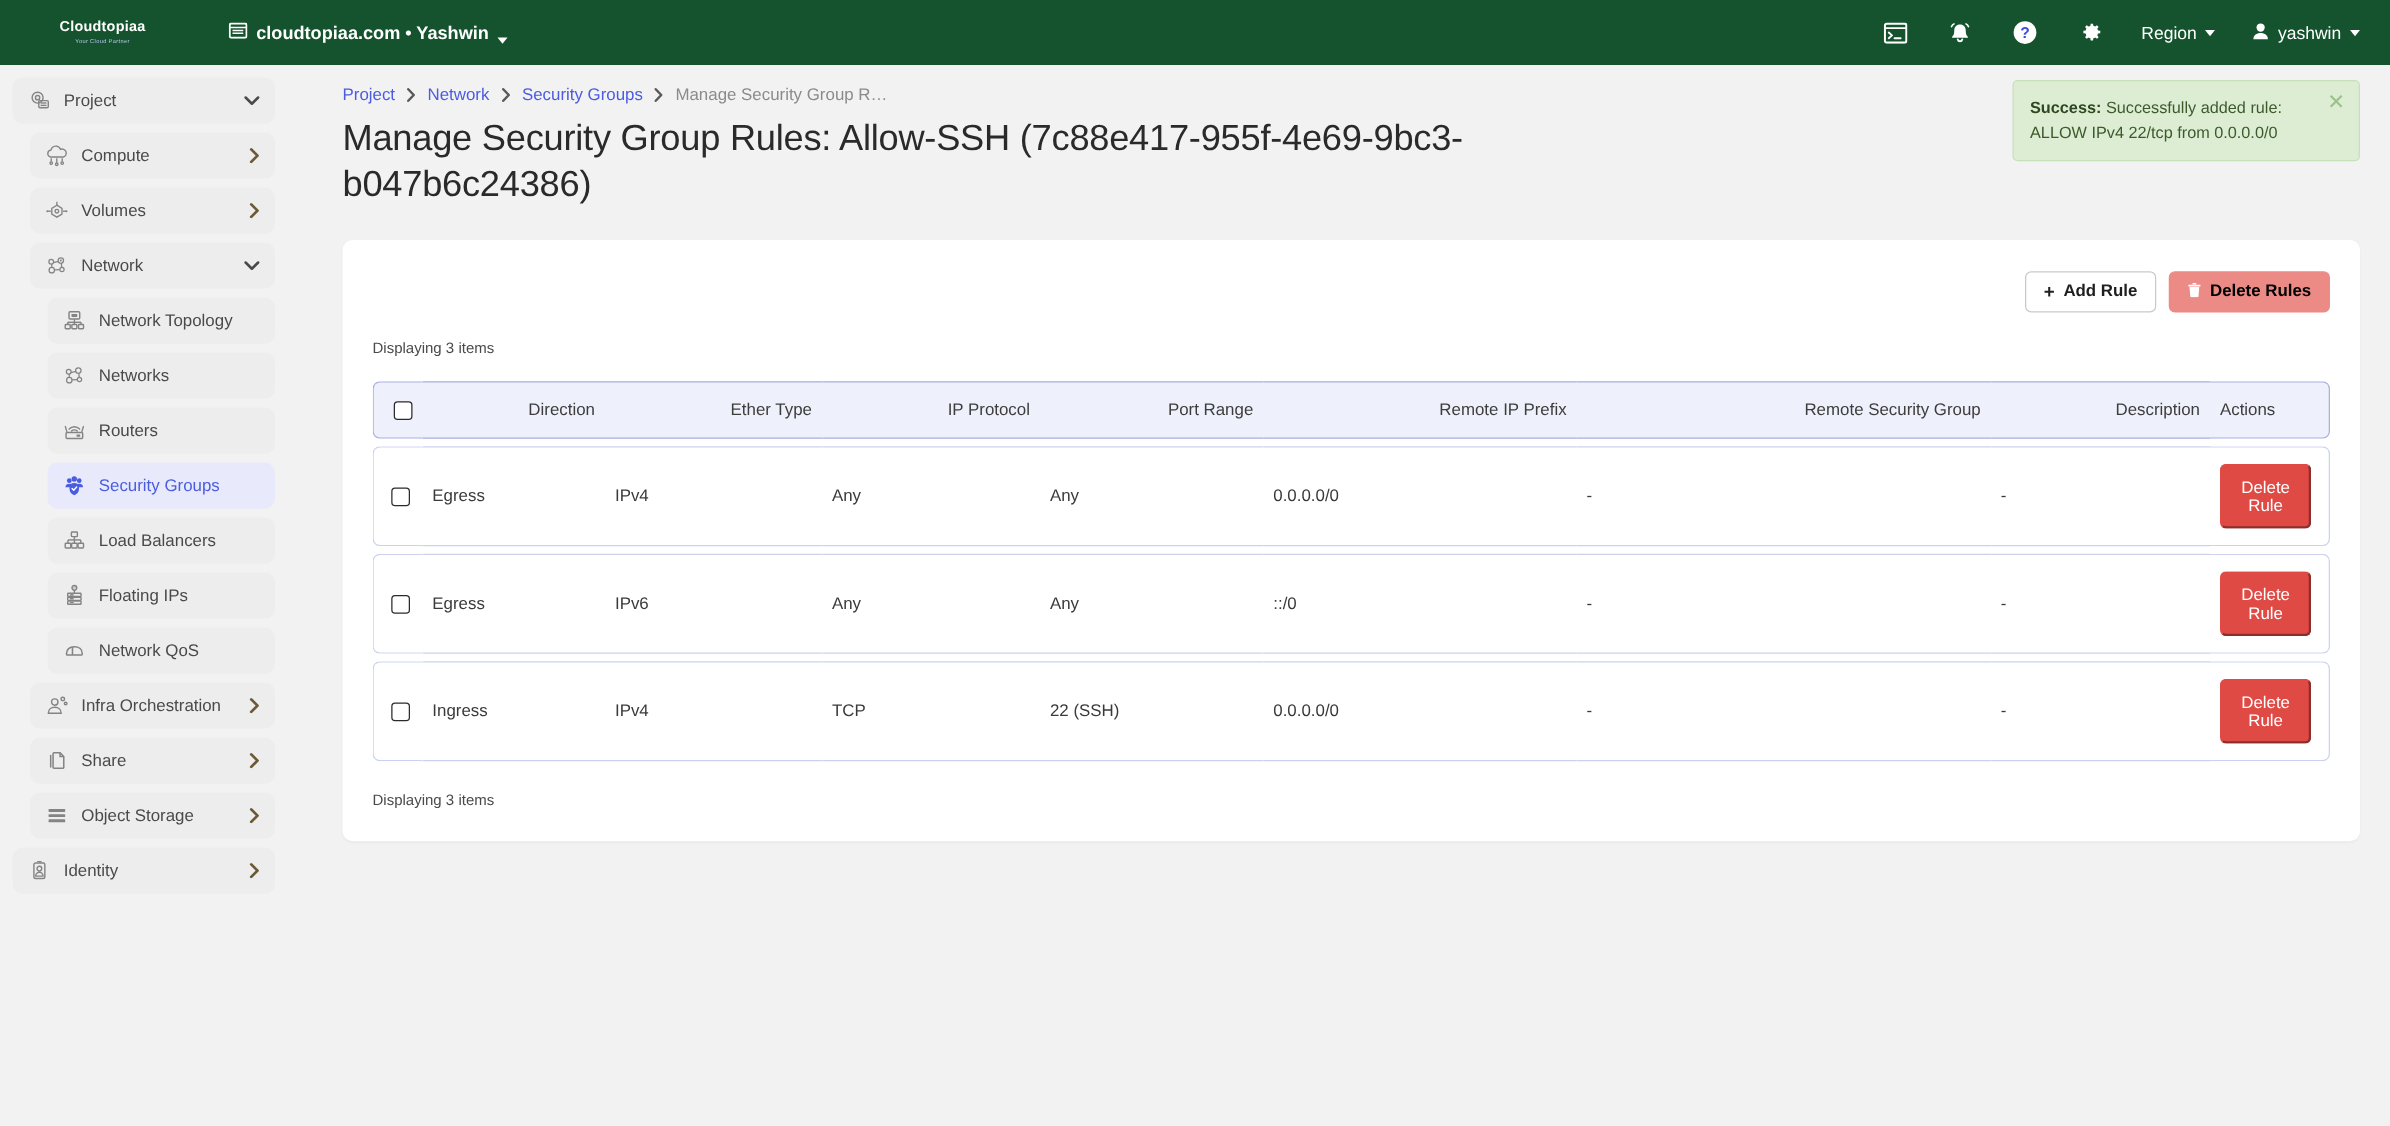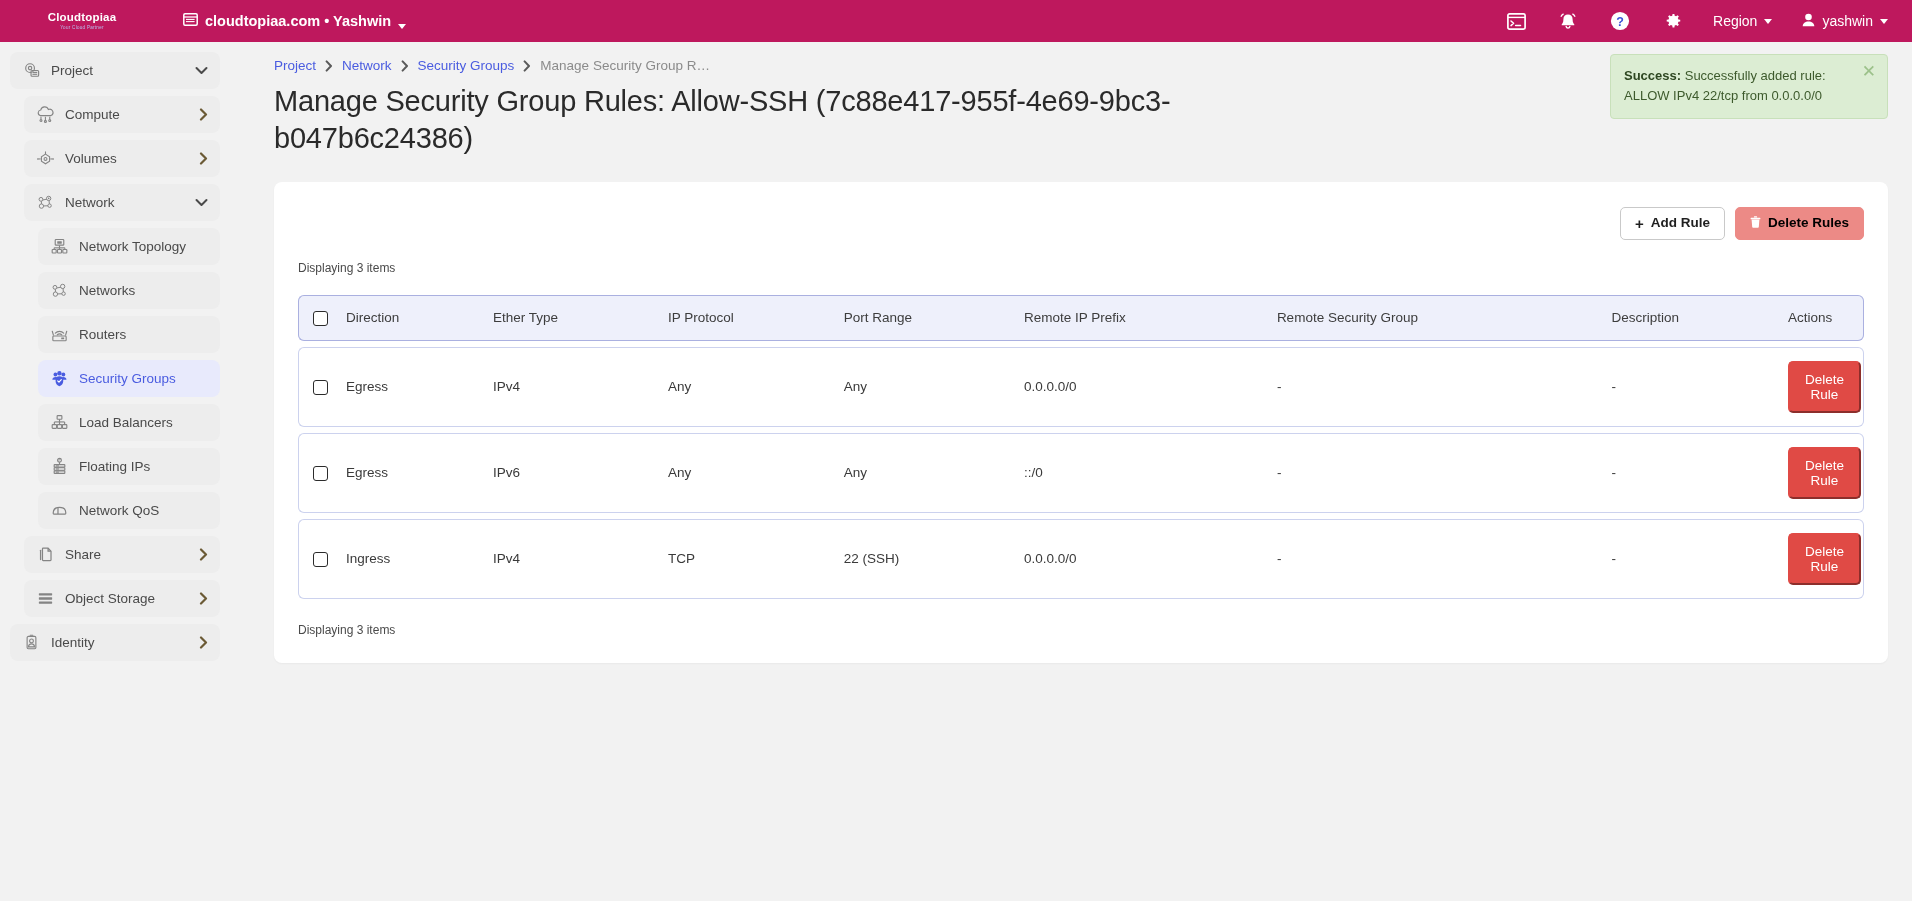--- a/index.html
+++ b/index.html
@@ -7,22 +7,22 @@
   html, body {
     width: 1912px;
     height: 901px;
     background: #f2f2f2;
     font-family: "Liberation Sans", sans-serif;
     overflow: hidden;
   }
 
   
   .topbar {
-    height: 42px;
-    background: #be185d;
+    height: 52px;
+    background: #14532d;
     display: flex;
     align-items: center;
     position: relative;
     color: #fff;
   }
   .brand {
     width: 150px;
     display: flex;
     flex-direction: column;
     align-items: center;
@@ -228,21 +228,21 @@
     padding: 21px 0 14px 0;
   }
   .count-text.bottom { padding: 18px 0 0 0; }
 
   
   .rules-table { width: 100%; border-collapse: separate; border-spacing: 0 6px; }
   .rules-table thead tr {
     background: #eef0fb;
   }
   .rules-table th {
-    text-align: left;
+    text-align: right;
     font-size: 13.5px;
     font-weight: normal;
     color: #3d3d3d;
     padding: 14px 8px;
     background: #eef0fb;
     border-top: 1px solid #aab0e0;
     border-bottom: 1px solid #aab0e0;
   }
   .rules-table th:first-child {
     border-left: 1px solid #aab0e0;
@@ -266,21 +266,21 @@
   }
   .rules-table td:first-child {
     border-left: 1px solid #ccd2ee;
     border-radius: 6px 0 0 6px;
     padding-left: 14px;
   }
   .rules-table td:last-child {
     border-right: 1px solid #ccd2ee;
     border-radius: 0 6px 6px 0;
     text-align: right;
-    padding-right: 2px;
+    padding-right: 14px;
   }
   .cb {
     width: 15px; height: 15px;
     border: 1.6px solid #2b2b2b;
     border-radius: 3px;
     background: #fff;
     display: inline-block;
     cursor: pointer;
     vertical-align: middle;
   }
@@ -558,20 +558,36 @@
         <span class="nav-label">Floating IPs</span>
       </div>
       <div class="nav-item lvl2">
         <span class="ico">
           <svg width="19" height="19" viewBox="0 0 20 20" fill="none" stroke="#6e6e6e" stroke-width="1.3">
         <path d="M3.4 12.4c0-3.2 2.4-5.7 6.6-5.7s6.6 2.5 6.6 5.7v.6a.7.7 0 0 1-.7.7H4.1a.7.7 0 0 1-.7-.7z"></path>
         <line x1="8.4" y1="6.9" x2="8.4" y2="13.6"></line>
           </svg>
         </span>
         <span class="nav-label">Network QoS</span>
+      </div>
+      <div class="nav-item lvl1">
+        <span class="ico">
+          <svg width="19" height="19" viewBox="0 0 20 20" fill="none" stroke="#6e6e6e" stroke-width="1.2">
+        <circle cx="8.2" cy="7" r="2.7"></circle>
+            <path d="M2.8 16.4c0-3.2 2.4-5 5.4-5s5.4 1.8 5.4 5z"></path>
+        <circle cx="15" cy="4.4" r="1.5"></circle>
+            <circle cx="17.4" cy="8.2" r="1.1"></circle>
+          </svg>
+        </span>
+        <span class="nav-label">Infra Orchestration</span>
+        <span class="chev">
+          <svg width="9" height="13" viewBox="0 0 9 13" fill="none" stroke="#6b5a35" stroke-width="2.2" stroke-linecap="round" stroke-linejoin="round">
+            <path d="M2 1.5 L7 6.5 L2 11.5"></path>
+          </svg>
+        </span>
       </div>
       <div class="nav-item lvl1">
         <span class="ico">
           <svg width="19" height="19" viewBox="0 0 20 20" fill="none" stroke="#6e6e6e" stroke-width="1.3">
         <path d="M7.6 3.4h5.1l3.1 3.1v9.1a.8.8 0 0 1-.8.8H7.6a.8.8 0 0 1-.8-.8V4.2a.8.8 0 0 1 .8-.8z"></path>
         <path d="M4.8 5.6v9.7" stroke-linecap="round"></path>
             <path d="M12.7 3.4v3.1h3.1"></path>
           </svg>
         </span>
         <span class="nav-label">Share</span>

